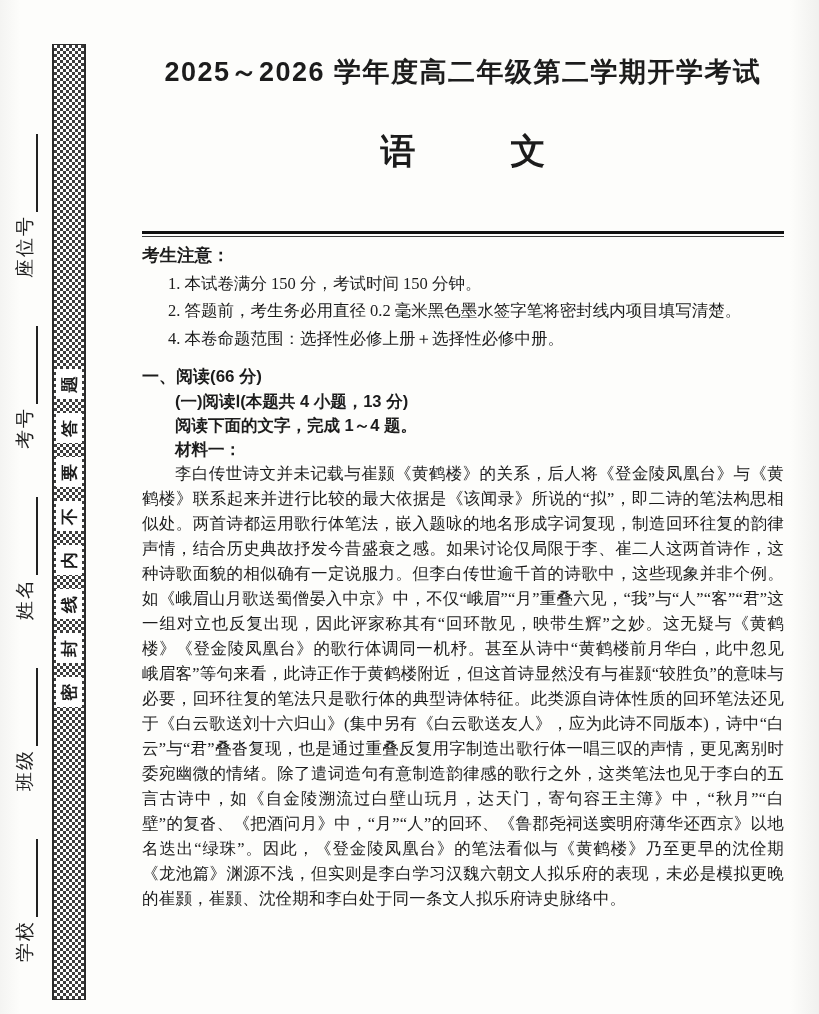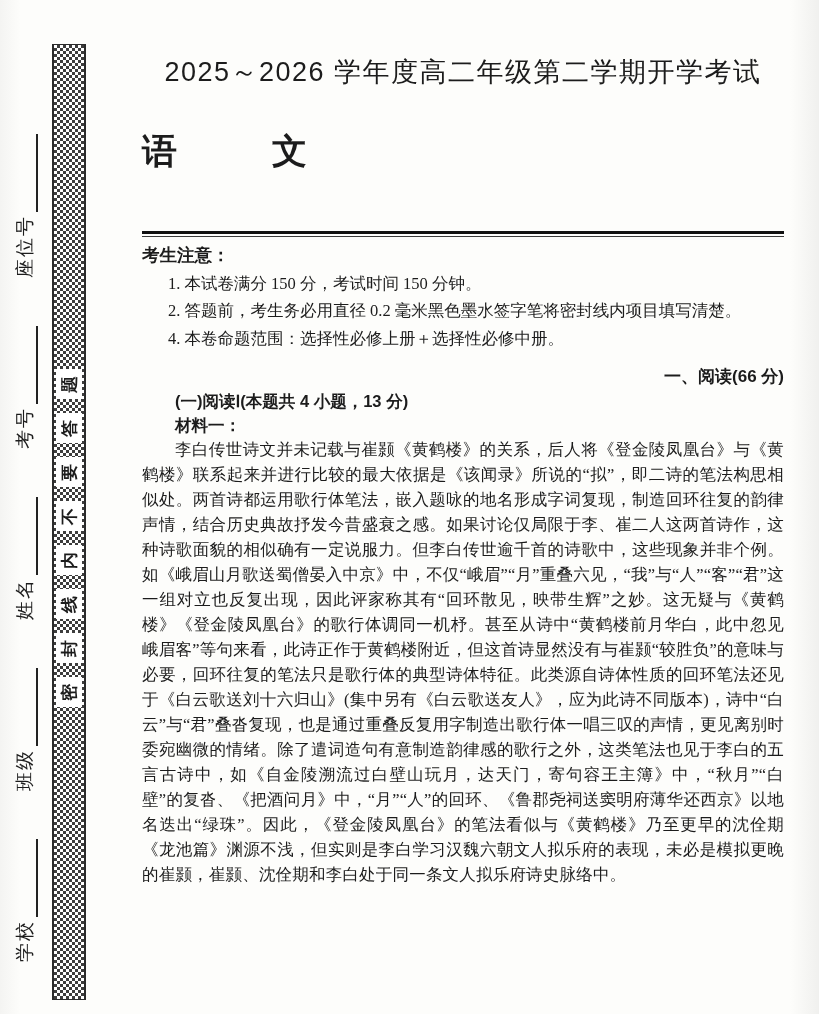--- a/index.html
+++ b/index.html
@@ -36,46 +36,45 @@
     box-sizing:border-box; padding-left:12px;
     font-size:19px; letter-spacing:2px; white-space:nowrap;
   }
   .field { display:flex; align-items:flex-end; }
   .blank { display:inline-block; width:78px; height:16px; border-bottom:2px solid #222; margin-left:3px; }
 
   
   .content { position:absolute; left:142px; top:0; width:642px; }
 
   .exam-title {
-    margin-top:54px; text-align:center; font-size:27px; font-weight:normal;
+    margin-top:54px; text-align:center; font-size:27px; font-weight:bold;
     letter-spacing:1.5px; font-family:"Liberation Sans", sans-serif;
   }
   .subject {
-    margin-top:38px; font-size:35px; font-weight:bold;
+    margin-top:38px; text-align:center; font-size:35px; font-weight:bold;
     font-family:"Liberation Sans", sans-serif;
   }
   .subject .c2 { margin-left:95px; }
 
   .divider { margin-top:56px; height:2px; border-top:3px solid #111; border-bottom:1px solid #3a3a3a; }
 
   .notice { margin-top:5px; font-size:16.5px; line-height:27.5px; }
   .notice-heading { font-weight:bold; font-size:17.5px; font-family:"Liberation Sans", sans-serif; }
   .notice-item { padding-left:46px; text-indent:-20px; text-align:justify; }
   .notice-item .num { margin-right:4px; }
   .emph {
     font-weight:bold; font-size:1.07em; font-family:"Liberation Sans", sans-serif;
     background-image:radial-gradient(circle,#1c1c1c 1.3px,transparent 1.6px);
     background-size:18px 5px; background-repeat:repeat-x; background-position:6px 100%;
     padding-bottom:5px;
   }
 
   .section-heading {
     margin-top:13px; font-weight:bold; font-size:17px; line-height:24px;
     font-family:"Liberation Sans", sans-serif;
-    text-align:right;
   }
   .subsection-heading, .reading-instruction, .material-label {
     font-weight:bold; font-size:16.5px; line-height:24px; text-indent:2em;
     font-family:"Liberation Sans", sans-serif;
   }
   .body-par { margin:0; text-indent:2em; font-size:16.5px; line-height:25px; text-align:justify; letter-spacing:0.2px; }
 </style>
 </head>
 <body>
 
@@ -143,19 +142,20 @@
 
     <div class="notice">
       <div class="notice-heading">考生注意：</div>
       <div class="notice-item"><span class="num">1.</span><span>本试卷满分 150 分，考试时间 150 分钟。</span></div>
       <div class="notice-item"><span class="num">2.</span><span>答题前，考生务必用直径 0.2 毫米黑色墨水签字笔将密封线内项目填写清楚。</span></div>
       <div class="notice-item"><span class="num">4.</span><span>本卷命题范围：选择性必修上册＋选择性必修中册。</span></div>
     </div>
 
     <div class="section-heading">一、阅读(66 分)</div>
     <div class="subsection-heading">(一)阅读Ⅰ(本题共 4 小题，13 分)</div>
+    <div class="reading-instruction">阅读下面的文字，完成 1～4 题。</div>
     <div class="material-label">材料一：</div>
 
     <p class="body-par">李白传世诗文并未记载与崔颢《黄鹤楼》的关系，后人将《登金陵凤凰台》与《黄鹤楼》联系起来并进行比较的最大依据是《该闻录》所说的“拟”，即二诗的笔法构思相似处。两首诗都运用歌行体笔法，嵌入题咏的地名形成字词复现，制造回环往复的韵律声情，结合历史典故抒发今昔盛衰之感。如果讨论仅局限于李、崔二人这两首诗作，这种诗歌面貌的相似确有一定说服力。但李白传世逾千首的诗歌中，这些现象并非个例。如《峨眉山月歌送蜀僧晏入中京》中，不仅“峨眉”“月”重叠六见，“我”与“人”“客”“君”这一组对立也反复出现，因此评家称其有“回环散见，映带生辉”之妙。这无疑与《黄鹤楼》《登金陵凤凰台》的歌行体调同一机杼。甚至从诗中“黄鹤楼前月华白，此中忽见峨眉客”等句来看，此诗正作于黄鹤楼附近，但这首诗显然没有与崔颢“较胜负”的意味与必要，回环往复的笔法只是歌行体的典型诗体特征。此类源自诗体性质的回环笔法还见于《白云歌送刘十六归山》(集中另有《白云歌送友人》，应为此诗不同版本)，诗中“白云”与“君”叠沓复现，也是通过重叠反复用字制造出歌行体一唱三叹的声情，更见离别时委宛幽微的情绪。除了遣词造句有意制造韵律感的歌行之外，这类笔法也见于李白的五言古诗中，如《自金陵溯流过白壁山玩月，达天门，寄句容王主簿》中，“秋月”“白壁”的复沓、《把酒问月》中，“月”“人”的回环、《鲁郡尧祠送窦明府薄华还西京》以地名迭出“绿珠”。因此，《登金陵凤凰台》的笔法看似与《黄鹤楼》乃至更早的沈佺期《龙池篇》渊源不浅，但实则是李白学习汉魏六朝文人拟乐府的表现，未必是模拟更晚的崔颢，崔颢、沈佺期和李白处于同一条文人拟乐府诗史脉络中。</p>
 
   </div>
 
 </div>
 
 </body></html>

